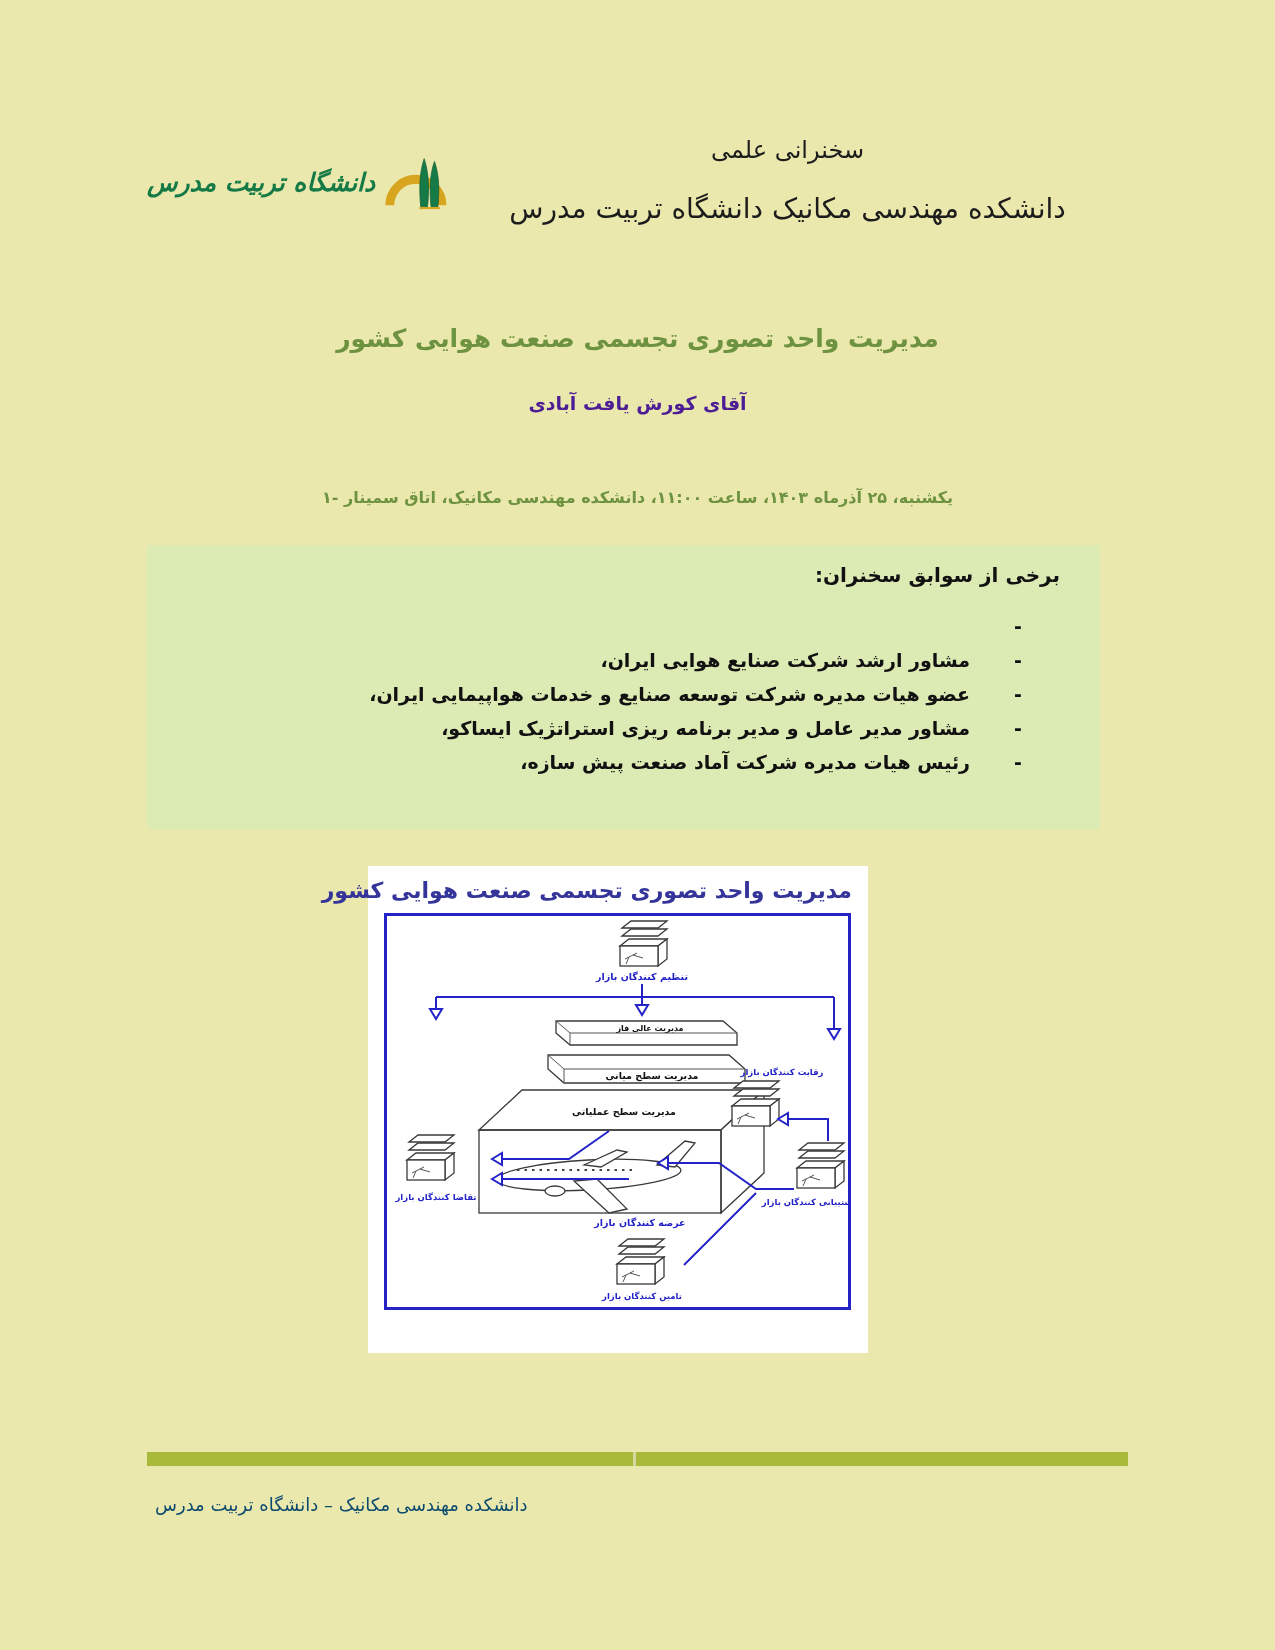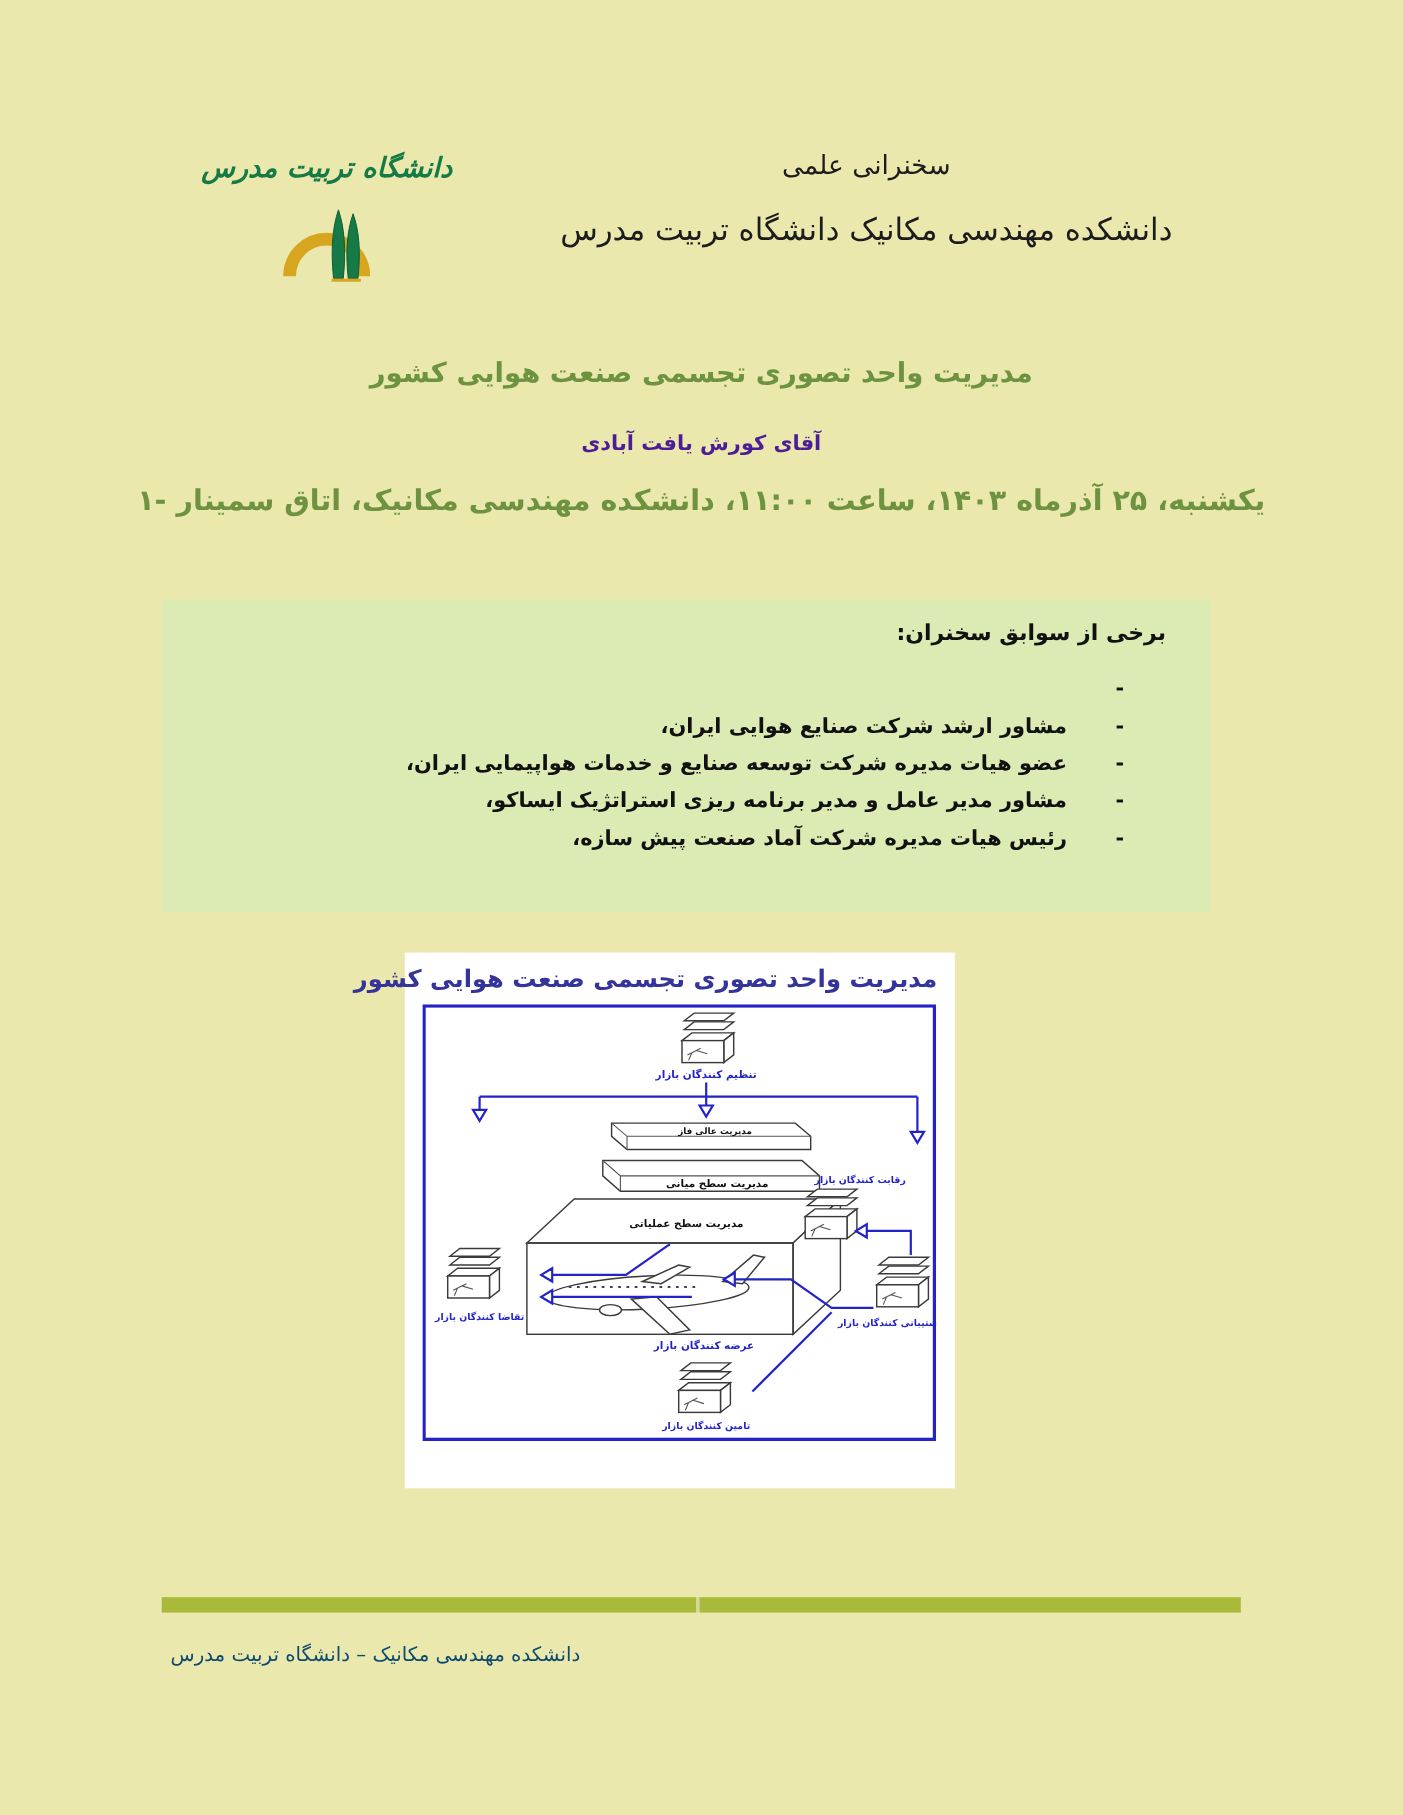--- a/index.html
+++ b/index.html
@@ -6,36 +6,36 @@
   body {
     width:1275px; height:1650px;
     background:#ebe8ae;
     font-family:"DejaVu Sans", sans-serif;
     color:#1c1c1c;
   }
   .page { position:relative; width:1275px; height:1650px; overflow:hidden; background:#ebe8ae; }
 
   
   .header { position:absolute; top:130px; left:147px; right:147px; display:flex; align-items:flex-start; }
-  .logo { width:300px; display:flex; align-items:center; justify-content:flex-start; gap:10px; padding-top:8px;flex-direction:column; }
+  .logo { width:300px; display:flex; align-items:center; justify-content:flex-start; gap:10px; padding-top:8px; }
   .logo-text {
     font-size:25px; font-weight:bold; font-style:italic;
     color:#157a45; direction:rtl; white-space:nowrap; letter-spacing:-1px;
   }
   .titles { flex:1; text-align:center; direction:rtl; }
   .main-title { font-size:24px; margin-top:6px; }
   .sub-title  { font-size:28px; margin-top:28px; }
 
   
   .topic    { position:absolute; top:324px; left:0; right:0; text-align:center; direction:rtl;
               font-size:25px; font-weight:bold; color:#6e9340; }
   .speaker  { position:absolute; top:392px; left:0; right:0; text-align:center; direction:rtl;
               font-size:19px; font-weight:bold; color:#4c1d95; }
-  .schedule { position:absolute; top:441px; left:0; right:0; text-align:center; direction:rtl;
-              font-size:26px; font-weight:bold; color:#6e9340; }
+  .schedule { position:absolute; top:488px; left:0; right:0; text-align:center; direction:rtl;
+              font-size:16px; font-weight:bold; color:#6e9340; }
 
   
   .bio-box {
     position:absolute; top:545px; left:147px; width:953px; height:284px;
     background:#dcebb4; direction:rtl; padding:18px 40px;
   }
   .bio-heading { font-size:20px; font-weight:bold; color:#111; }
   .bio-list { list-style:none; margin-top:22px; padding-right:38px; }
   .bio-list li { display:flex; direction:rtl; gap:42px; font-size:19px; font-weight:bold; line-height:34px; color:#111; }
   .bio-list .dash { width:10px; }

